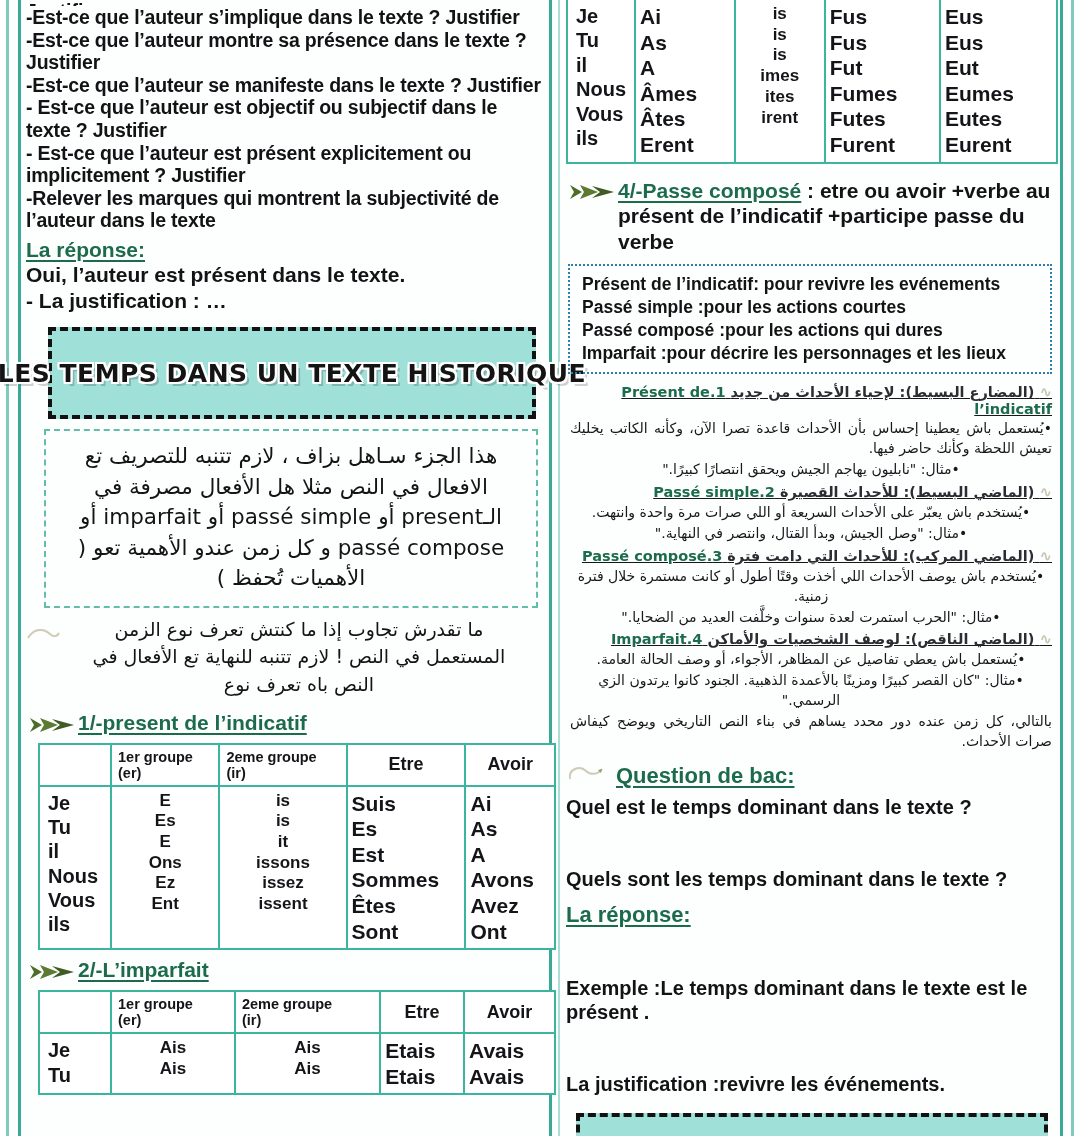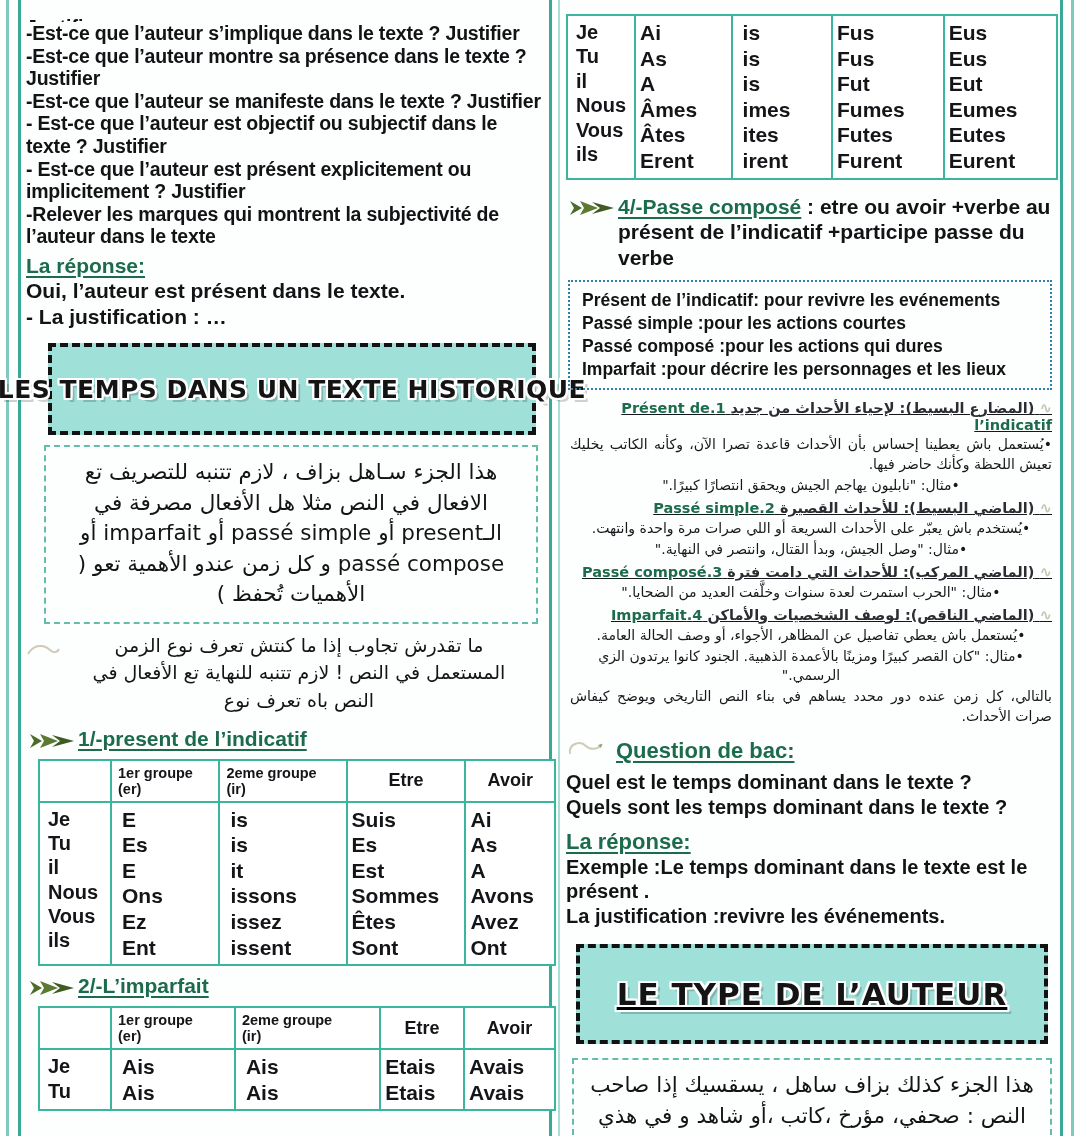--- a/index.html
+++ b/index.html
@@ -26,21 +26,21 @@
   .frame-left-outer  { left: 6px;  top: 0; width: 3px; height: 1136px; background:#7fc9bf; }
   .frame-left-inner  { left: 18px; top: 0; width: 3px; height: 1136px; background:#3aa897; }
   .frame-mid         { left: 549px; top: 0; width: 3px; height: 1136px; background:#3aa897; }
   .frame-mid2        { left: 558px; top: 0; width: 2px; height: 1136px; background:#a9ded7; }
   .frame-right-outer { left: 1071px; top: 0; width: 3px; height: 1136px; background:#7fc9bf; }
   .frame-right-inner { left: 1060px; top: 0; width: 3px; height: 1136px; background:#3aa897; }
 
   
   .col {
     position: absolute;
-    top: 16px;
+    top: 0;
   }
   .col-left  { left: 26px; width: 518px; }
   .col-right { left: 566px; width: 492px; }
 
   
   .q-line {
     font-size: 19.5px;
     font-weight: bold;
     color: #111315;
     line-height: 1.16;
@@ -141,22 +141,22 @@
     color: #141518;
     padding: 4px 6px;
     height: 42px;
   }
   table.conj th.ctr { text-align:center; font-size:18px; vertical-align: middle;}
   table.conj td.pron {
     font-size: 20px; font-weight: bold; color:#141518;
     line-height: 1.22; padding: 4px 8px; width: 72px;
   }
   table.conj td.form {
-    font-size: 21px; font-weight: bold; color:#141518;
-    line-height: 1.22; padding: 4px 10px;
+    font-size: 17px; font-weight: bold; color:#141518;
+    line-height: 1.22; padding: 4px 10px; text-align: center;
   }
   table.conj td.formL {
     font-size: 21px; font-weight: bold; color:#141518;
     line-height: 1.22; padding: 4px 4px;
   }
   .cellstack div { white-space: nowrap; }
 
   
   table.conj.top-clip { margin-left: 0; width: 100%; }
   table.conj.top-clip td { border-color:#3cb59e; }
@@ -189,21 +189,21 @@
     font-size: 14px;
     line-height: 1.42;
     text-align: right;
     margin: 0 0 1px 0;
   }
   .ar-expl .li.c { text-align: center; }
   .ar-expl .li.j { text-align: justify; }
   .squig { color:#c8c6b4; font-size: 15px; }
 
   .rq-head { font-size: 22px; }
-  .rq-body { font-size: 20px; font-weight: bold; color:#111315; line-height:1.22; }
+  .rq-body { font-size: 20px; font-weight: bold; color:#111315; line-height:1.22;margin-top:48px; }
 
   .sp6 { height:6px; } .sp10 { height:10px; }
 </style>
 </head>
 <body>
 
 <div id="page">
 
   <div class="frame-line frame-left-outer"></div>
   <div class="frame-line frame-left-inner"></div>
@@ -452,20 +452,21 @@
         <div class="li c">•يُستخدم باش يعبّر على الأحداث السريعة أو اللي صرات مرة واحدة وانتهت.</div>
         <div class="li c">•مثال: "وصل الجيش، وبدأ القتال، وانتصر في النهاية."</div>
       </div>
 
       <div>
         <div class="ttl">
           <span class="squig">∿</span>
           <span class="arpart">(الماضي المركب): للأحداث التي دامت فترة</span>
           <span class="fr">3.Passé composé</span>
         </div>
+        <div class="li c">•يُستخدم باش يوصف الأحداث اللي أخذت وقتًا أطول أو كانت مستمرة خلال فترة زمنية.</div>
         <div class="li c">•مثال: "الحرب استمرت لعدة سنوات وخلَّفت العديد من الضحايا."</div>
       </div>
 
       <div>
         <div class="ttl">
           <span class="squig">∿</span>
           <span class="arpart">(الماضي الناقص): لوصف الشخصيات والأماكن</span>
           <span class="fr">4.Imparfait</span>
         </div>
         <div class="li c">•يُستعمل باش يعطي تفاصيل عن المظاهر، الأجواء، أو وصف الحالة العامة.</div>

